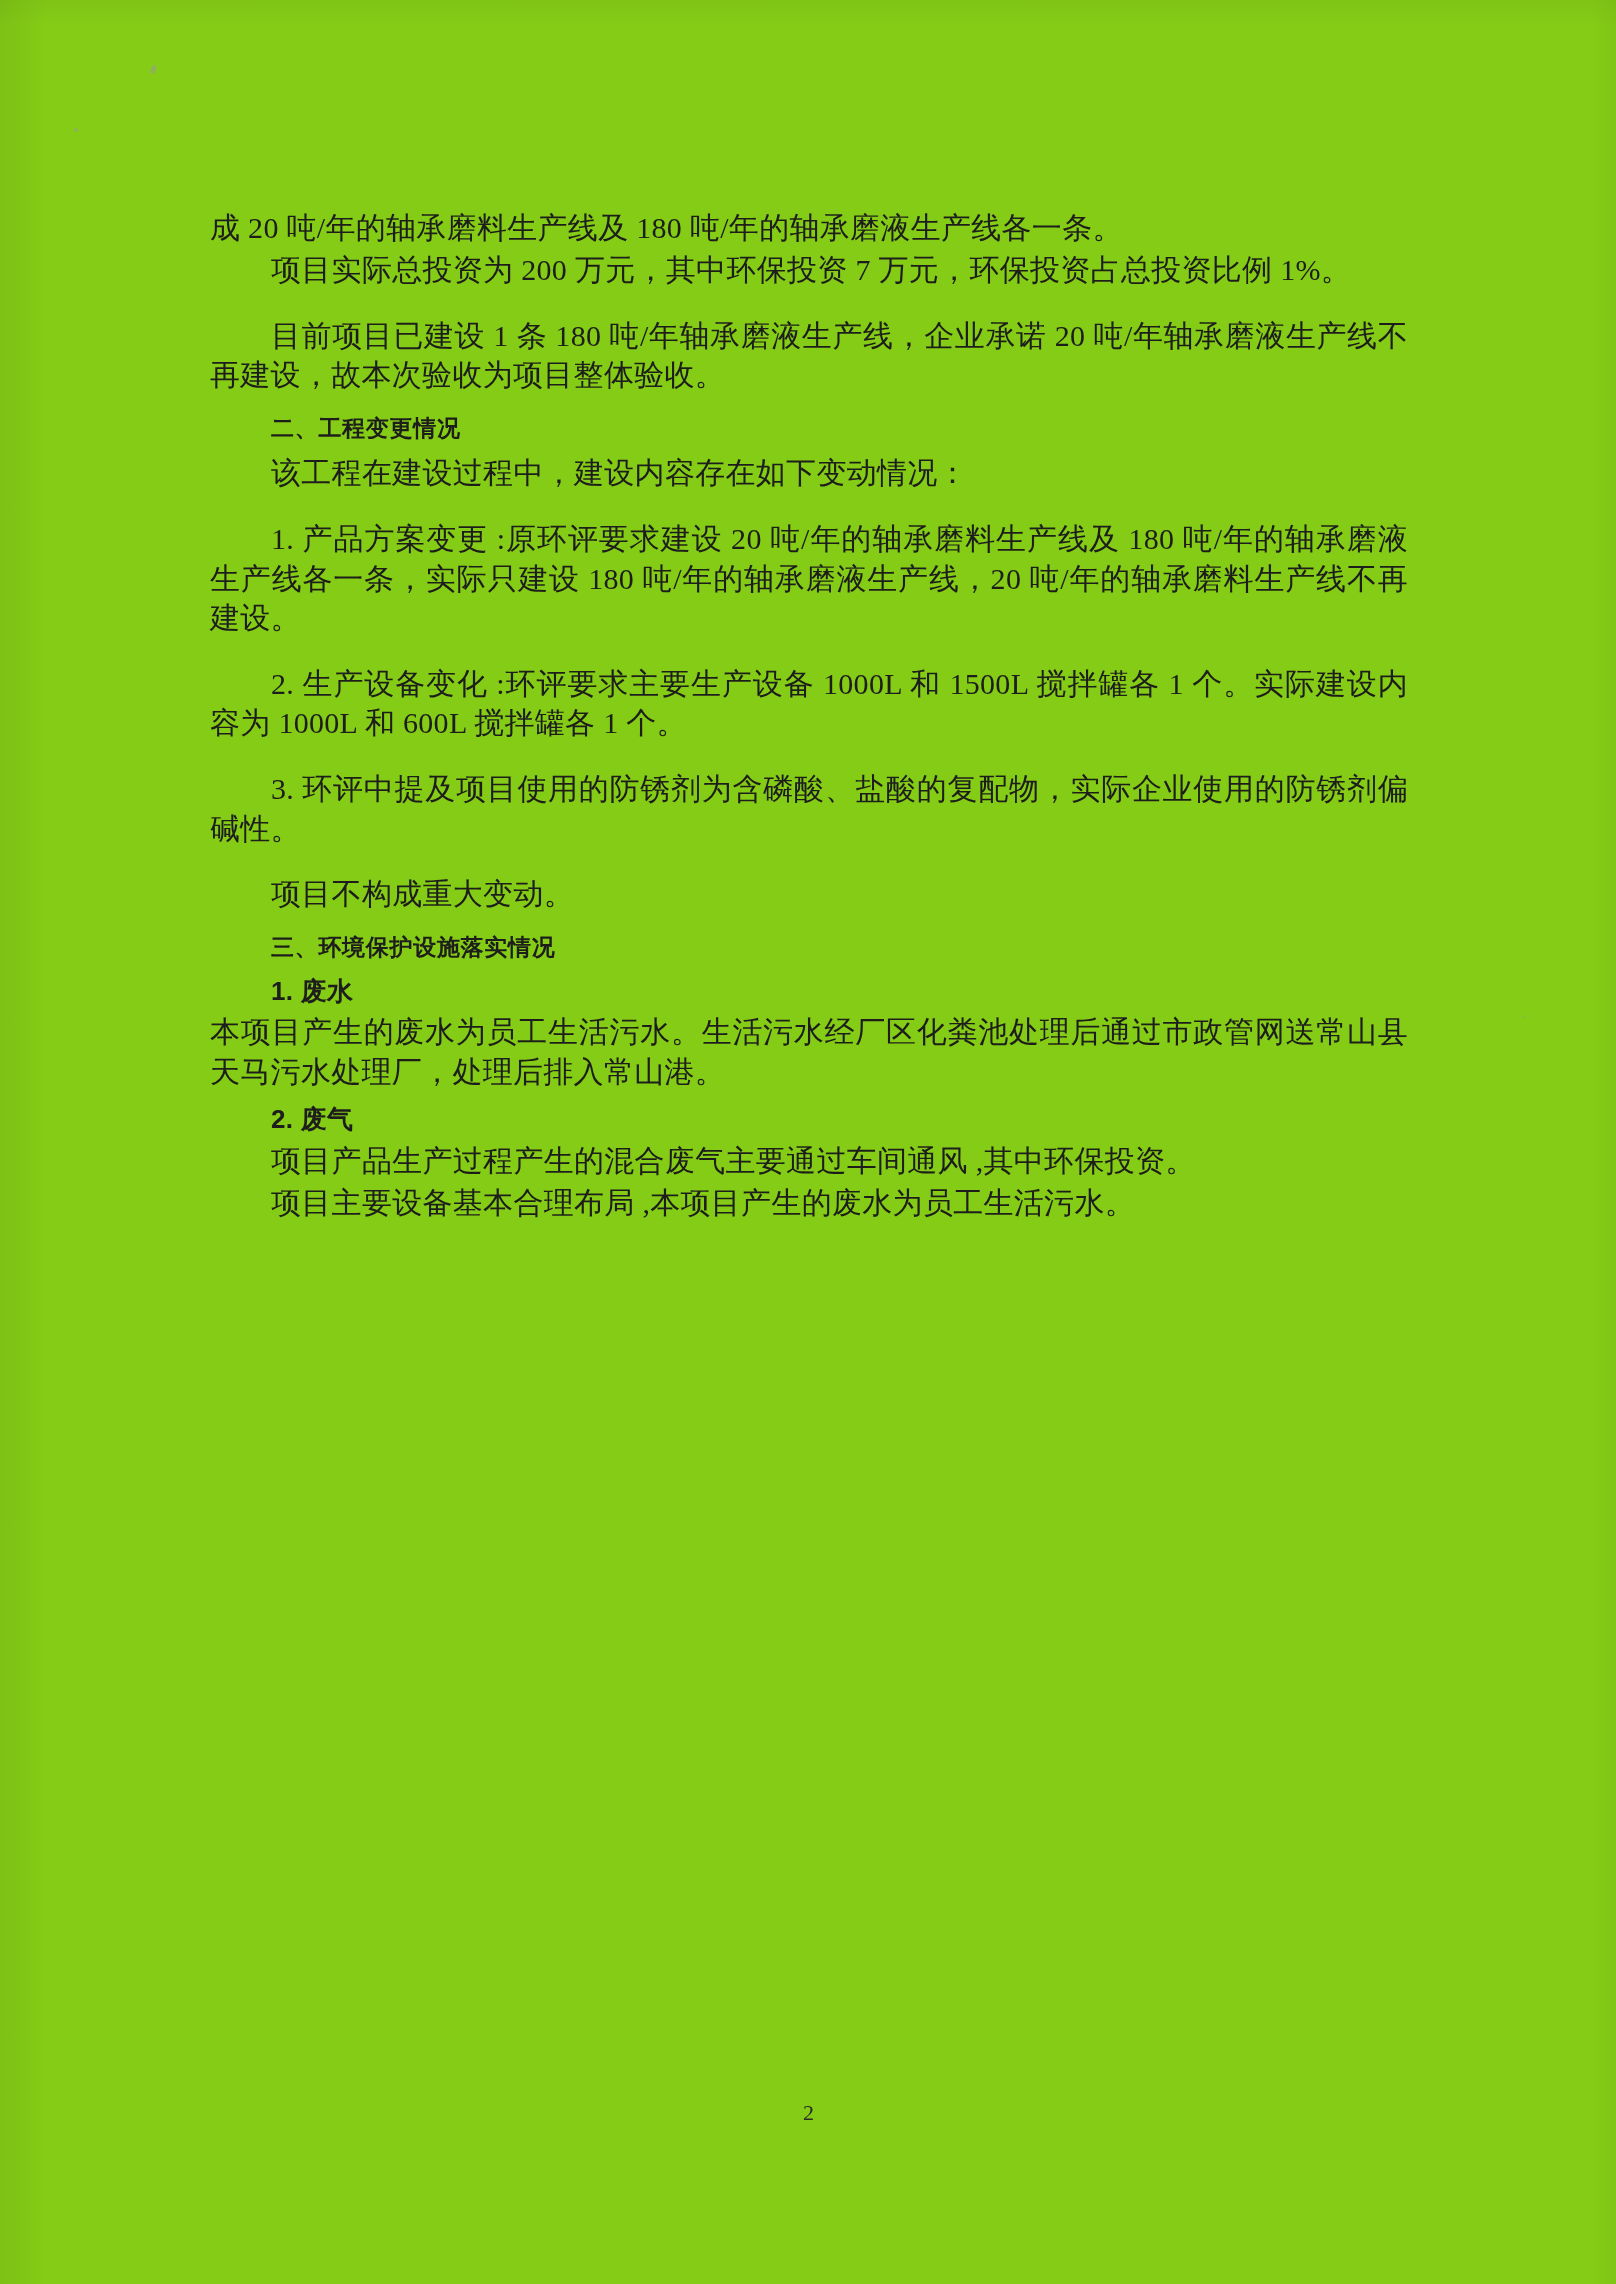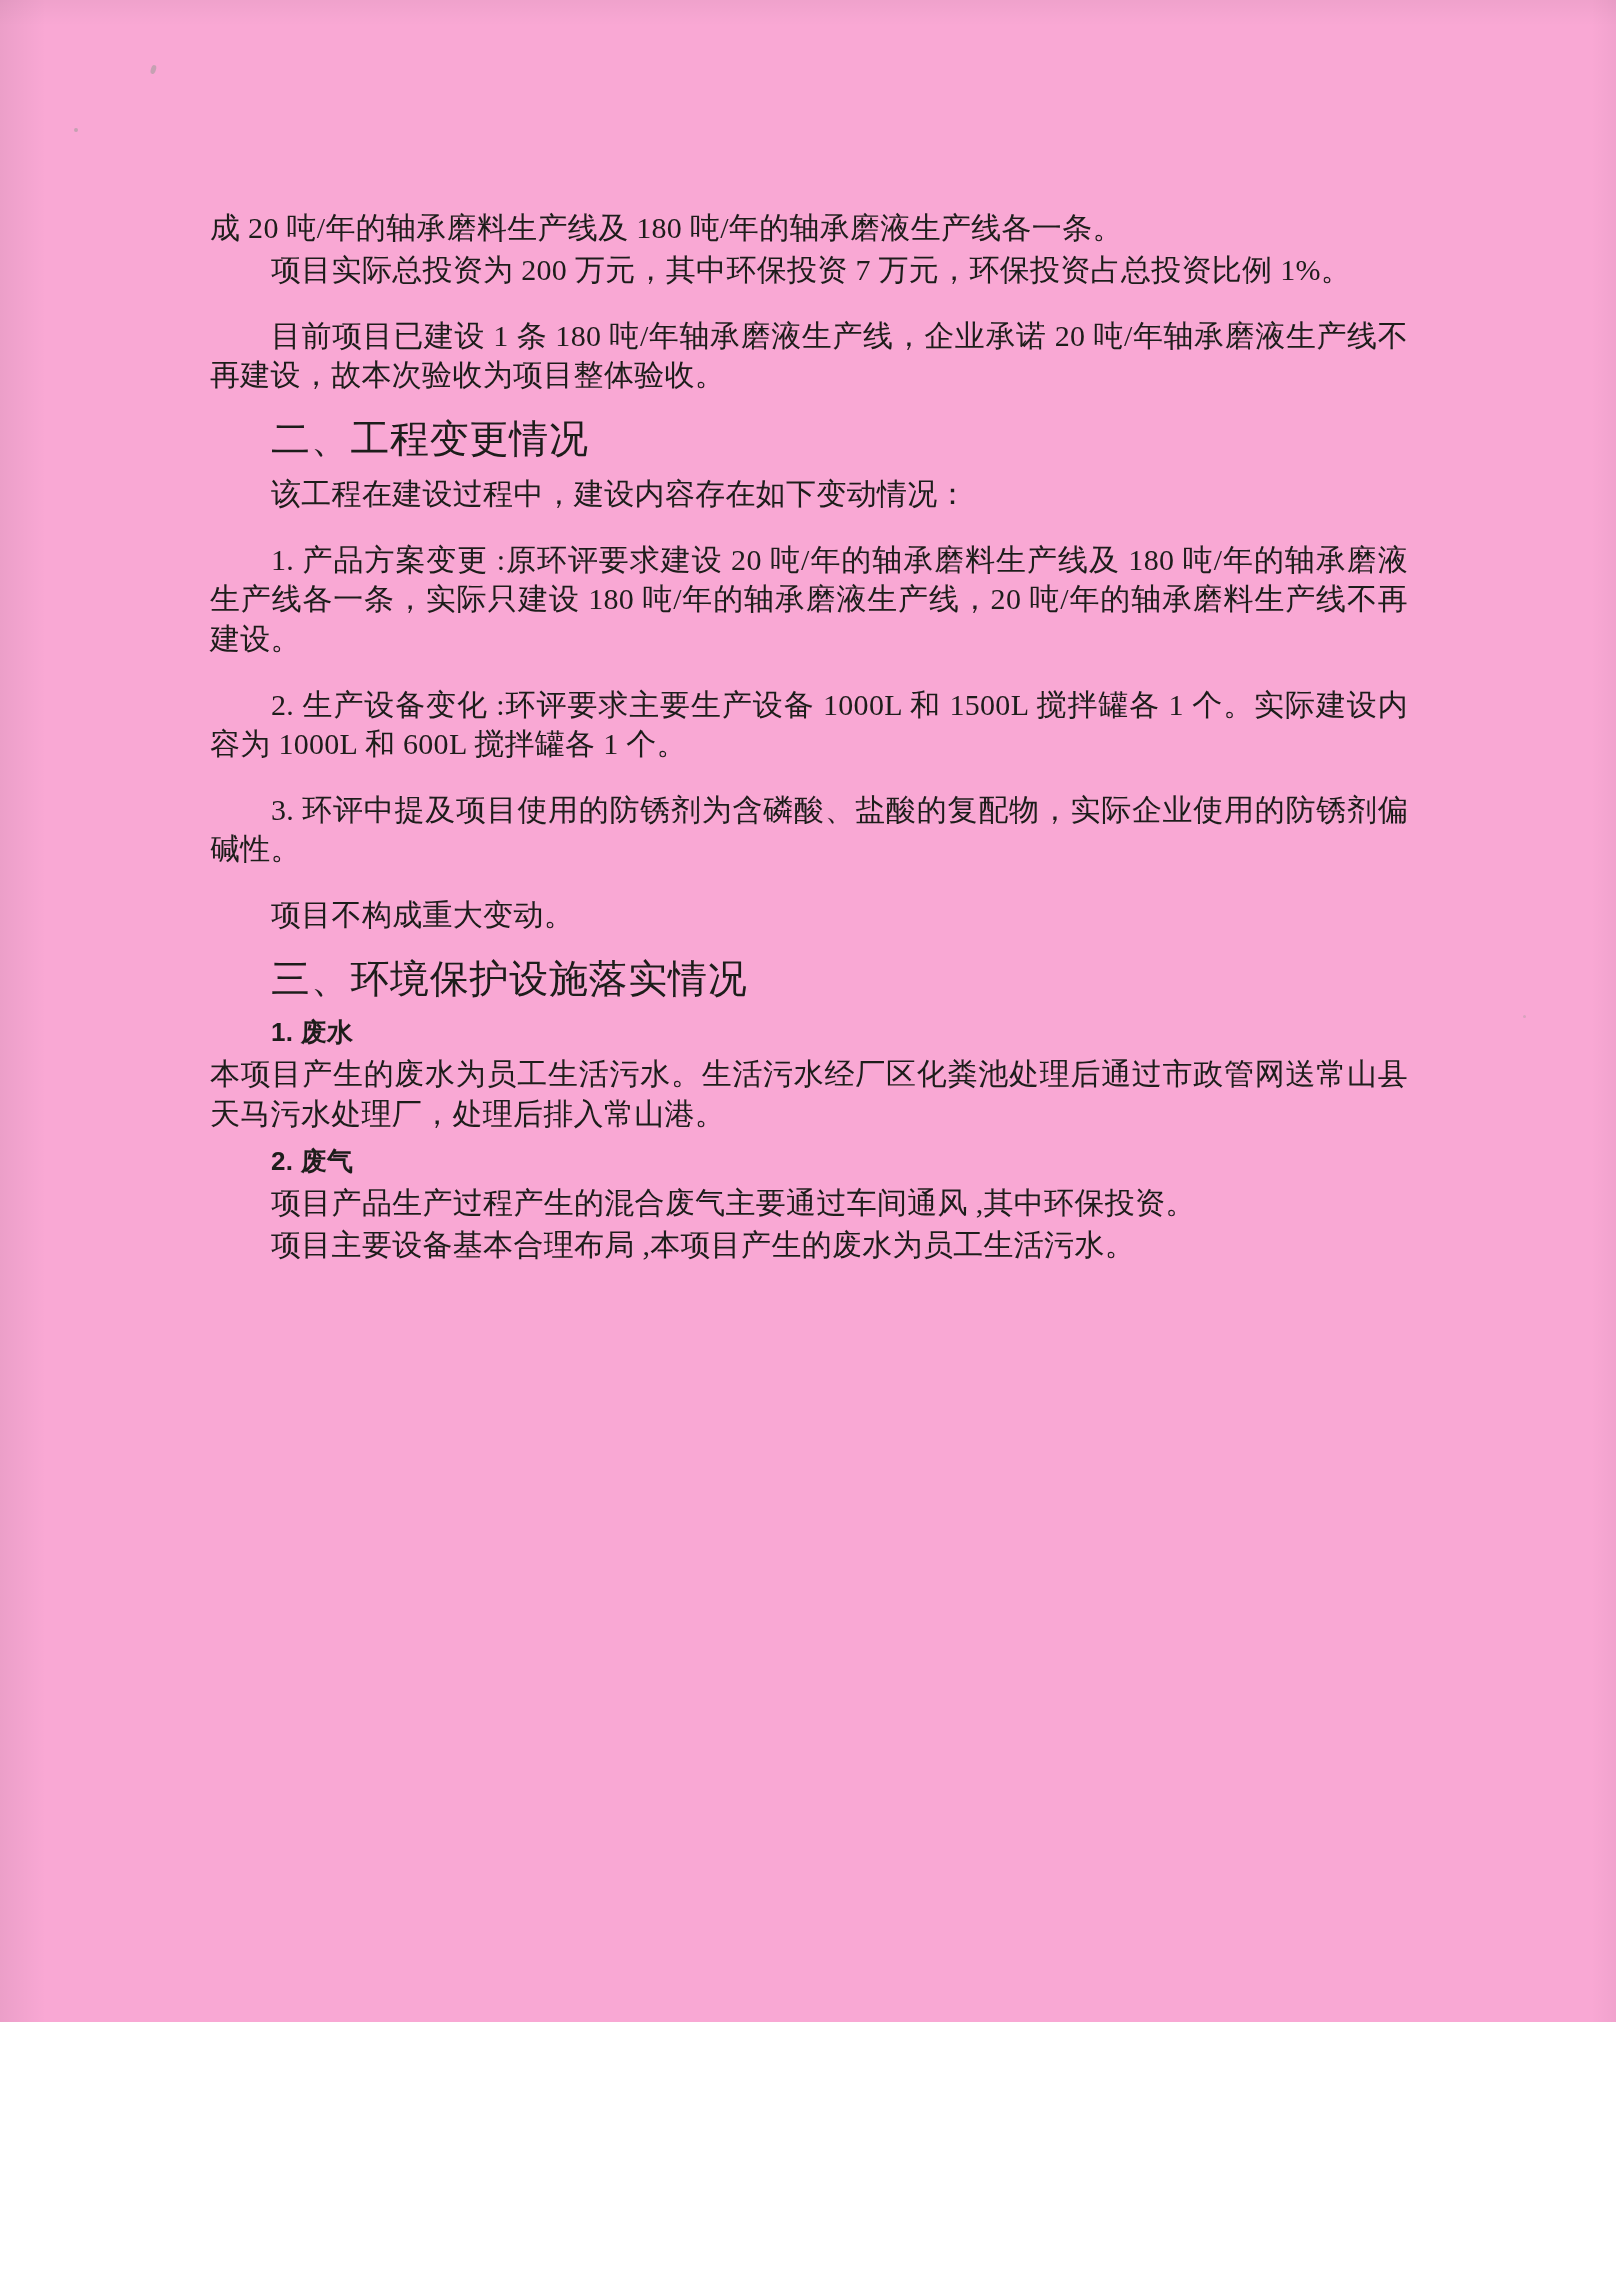--- a/index.html
+++ b/index.html
@@ -3,22 +3,22 @@
 <meta charset="utf-8">
 <style>
   html, body {
     margin: 0;
     padding: 0;
     background: #ffffff;
   }
   .page {
     position: relative;
     width: 1617px;
-    height: 2022px;
-    background: #f9a8d4;
+    height: 2284px;
+    background: #84cc16;
     overflow: hidden;
     font-family: "Liberation Serif", serif;
     color: #1d1d1b;
   }
   
   .scan-edge-left {
     position: absolute;
     left: 0; top: 0;
     width: 46px; height: 100%;
     background: linear-gradient(to right, rgba(0,0,0,0.055), rgba(0,0,0,0));
@@ -61,23 +61,23 @@
     line-height: 1.32;
     letter-spacing: 0.3px;
     text-align: justify;
     text-justify: inter-character;
   }
   p.indent {
     text-indent: 61px;
   }
   p.heading {
     margin: 19.5px 0 9px 0;
-    font-size: 39px;
+    font-size: 23px;
     line-height: 1.3;
-    font-weight: normal;
+    font-weight: bold;
     text-indent: 61px;
     letter-spacing: 0.7px;
     font-family: "Liberation Sans", sans-serif;
   }
   p.subheading {
     margin: 11.7px 0 3.9px 0;
     font-size: 26px;
     line-height: 1.3;
     font-weight: bold;
     text-indent: 61px;

